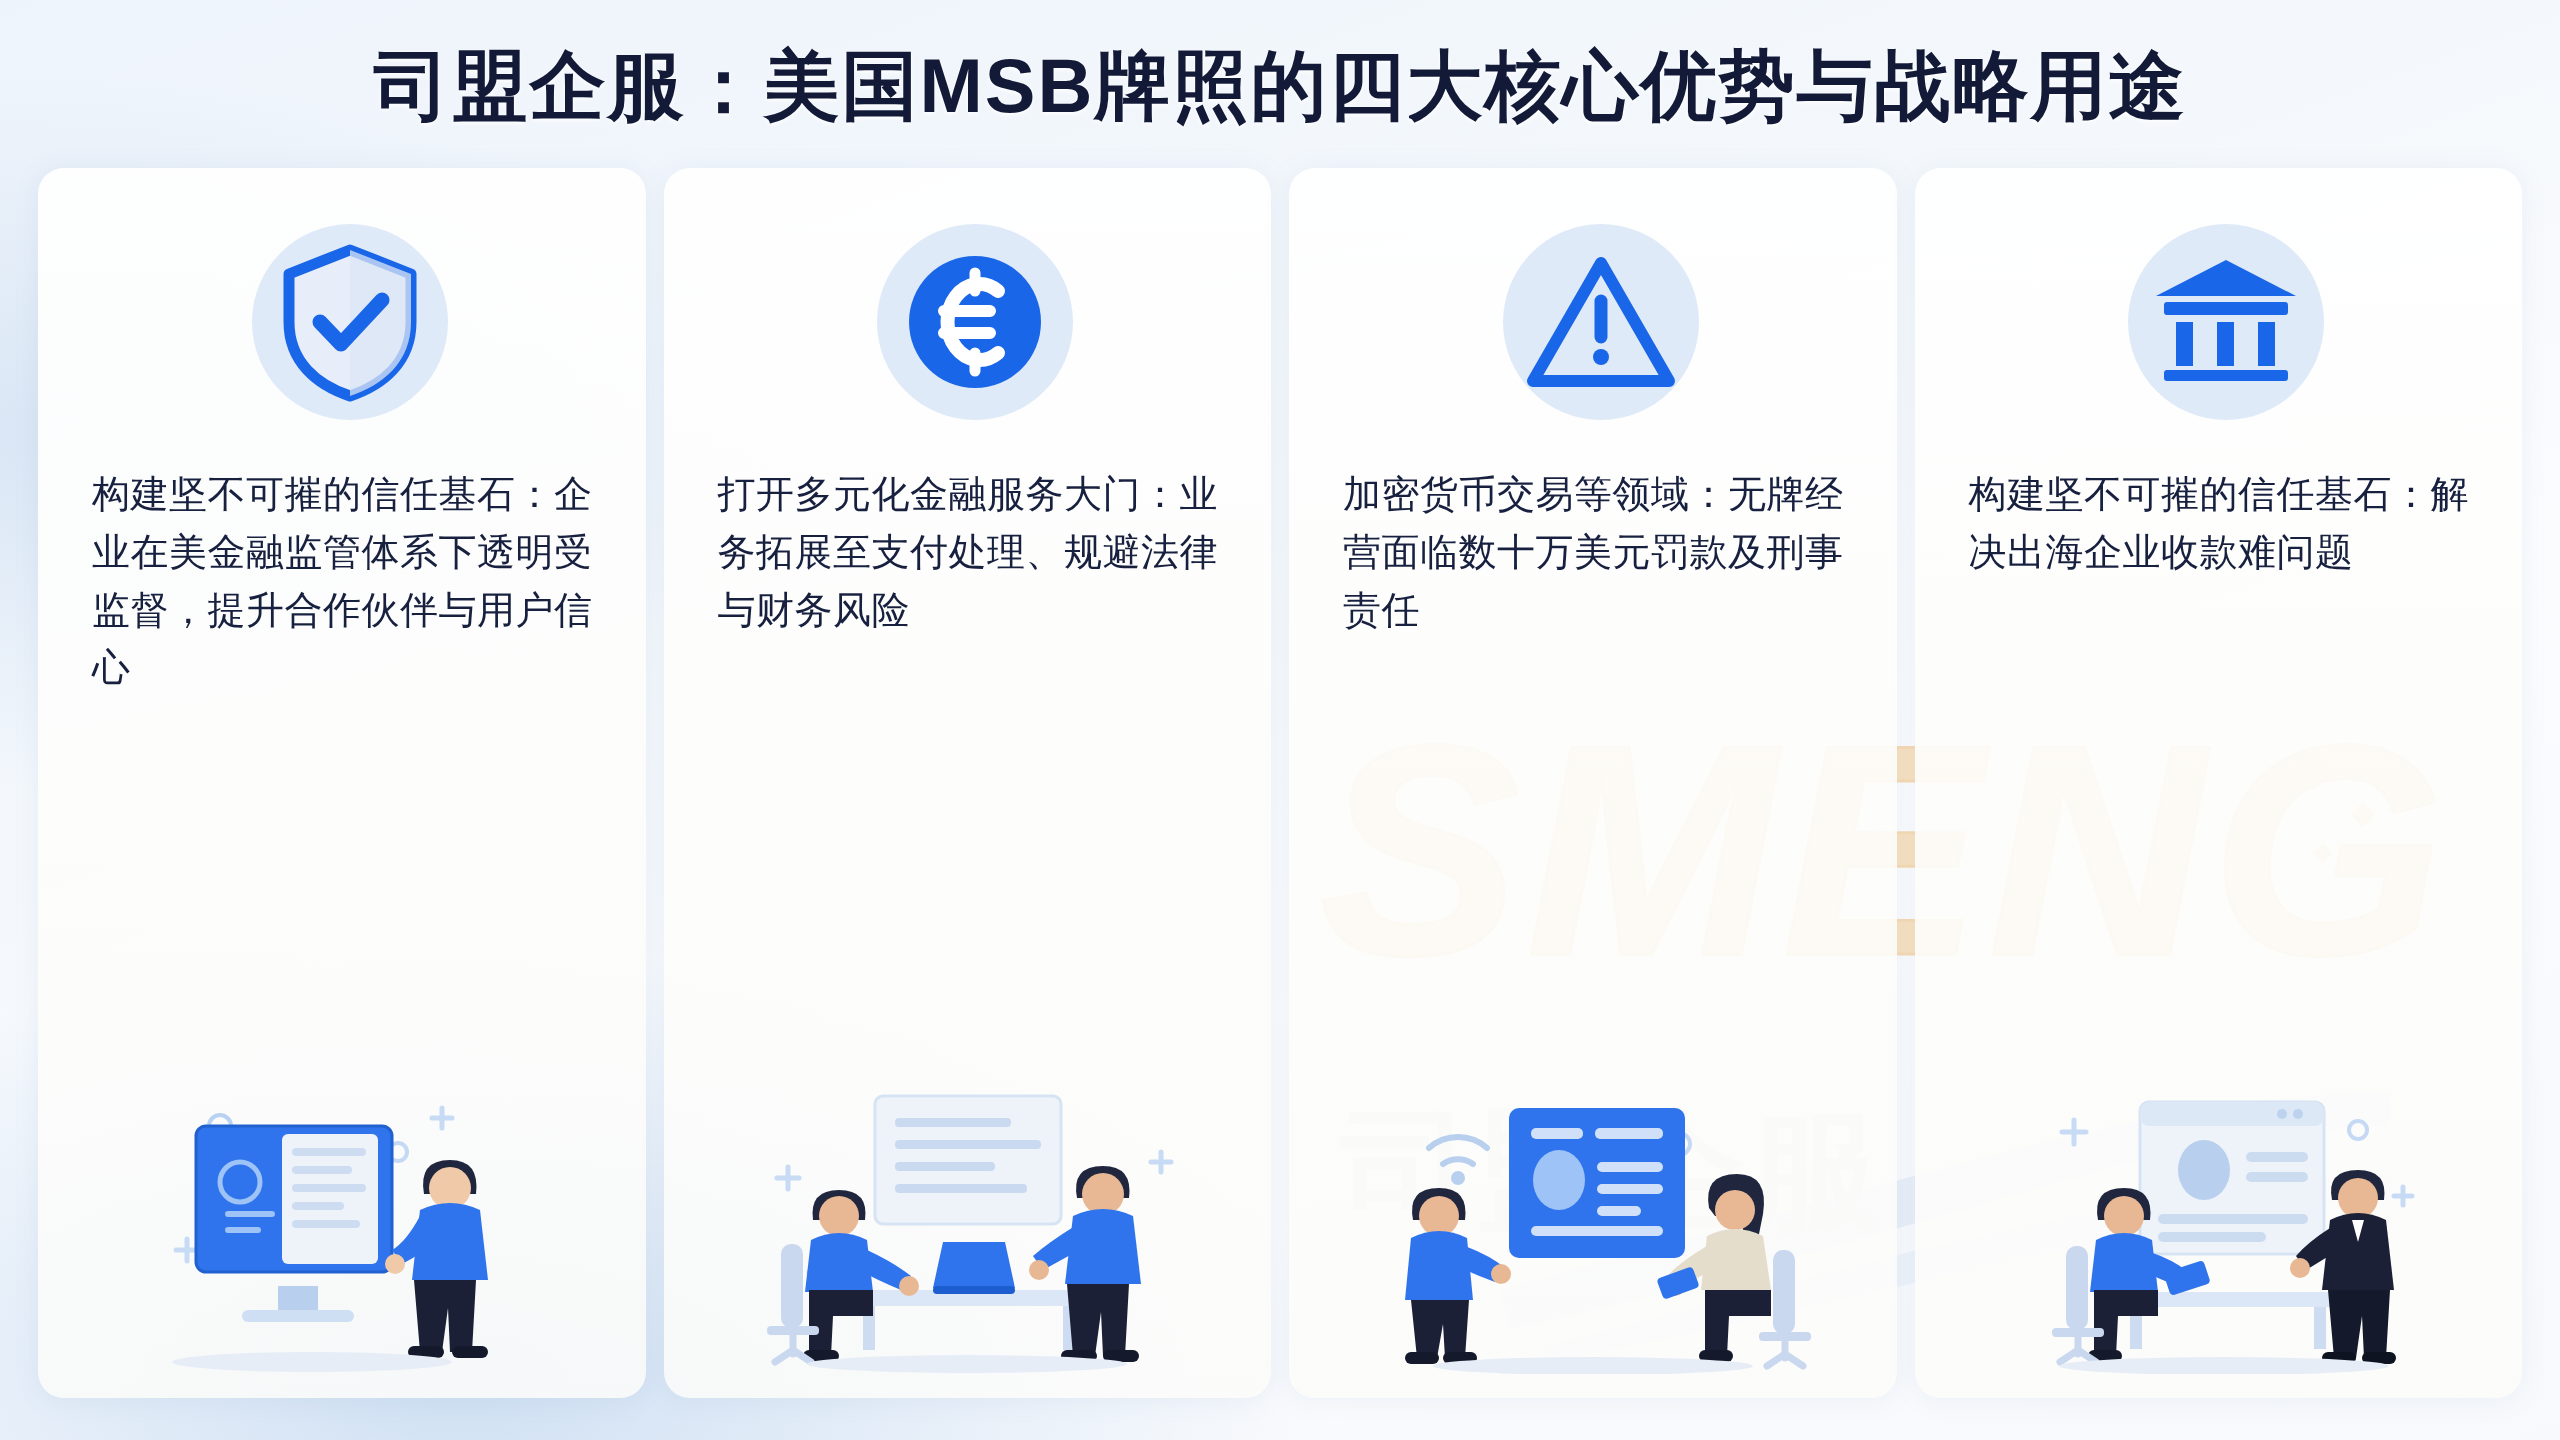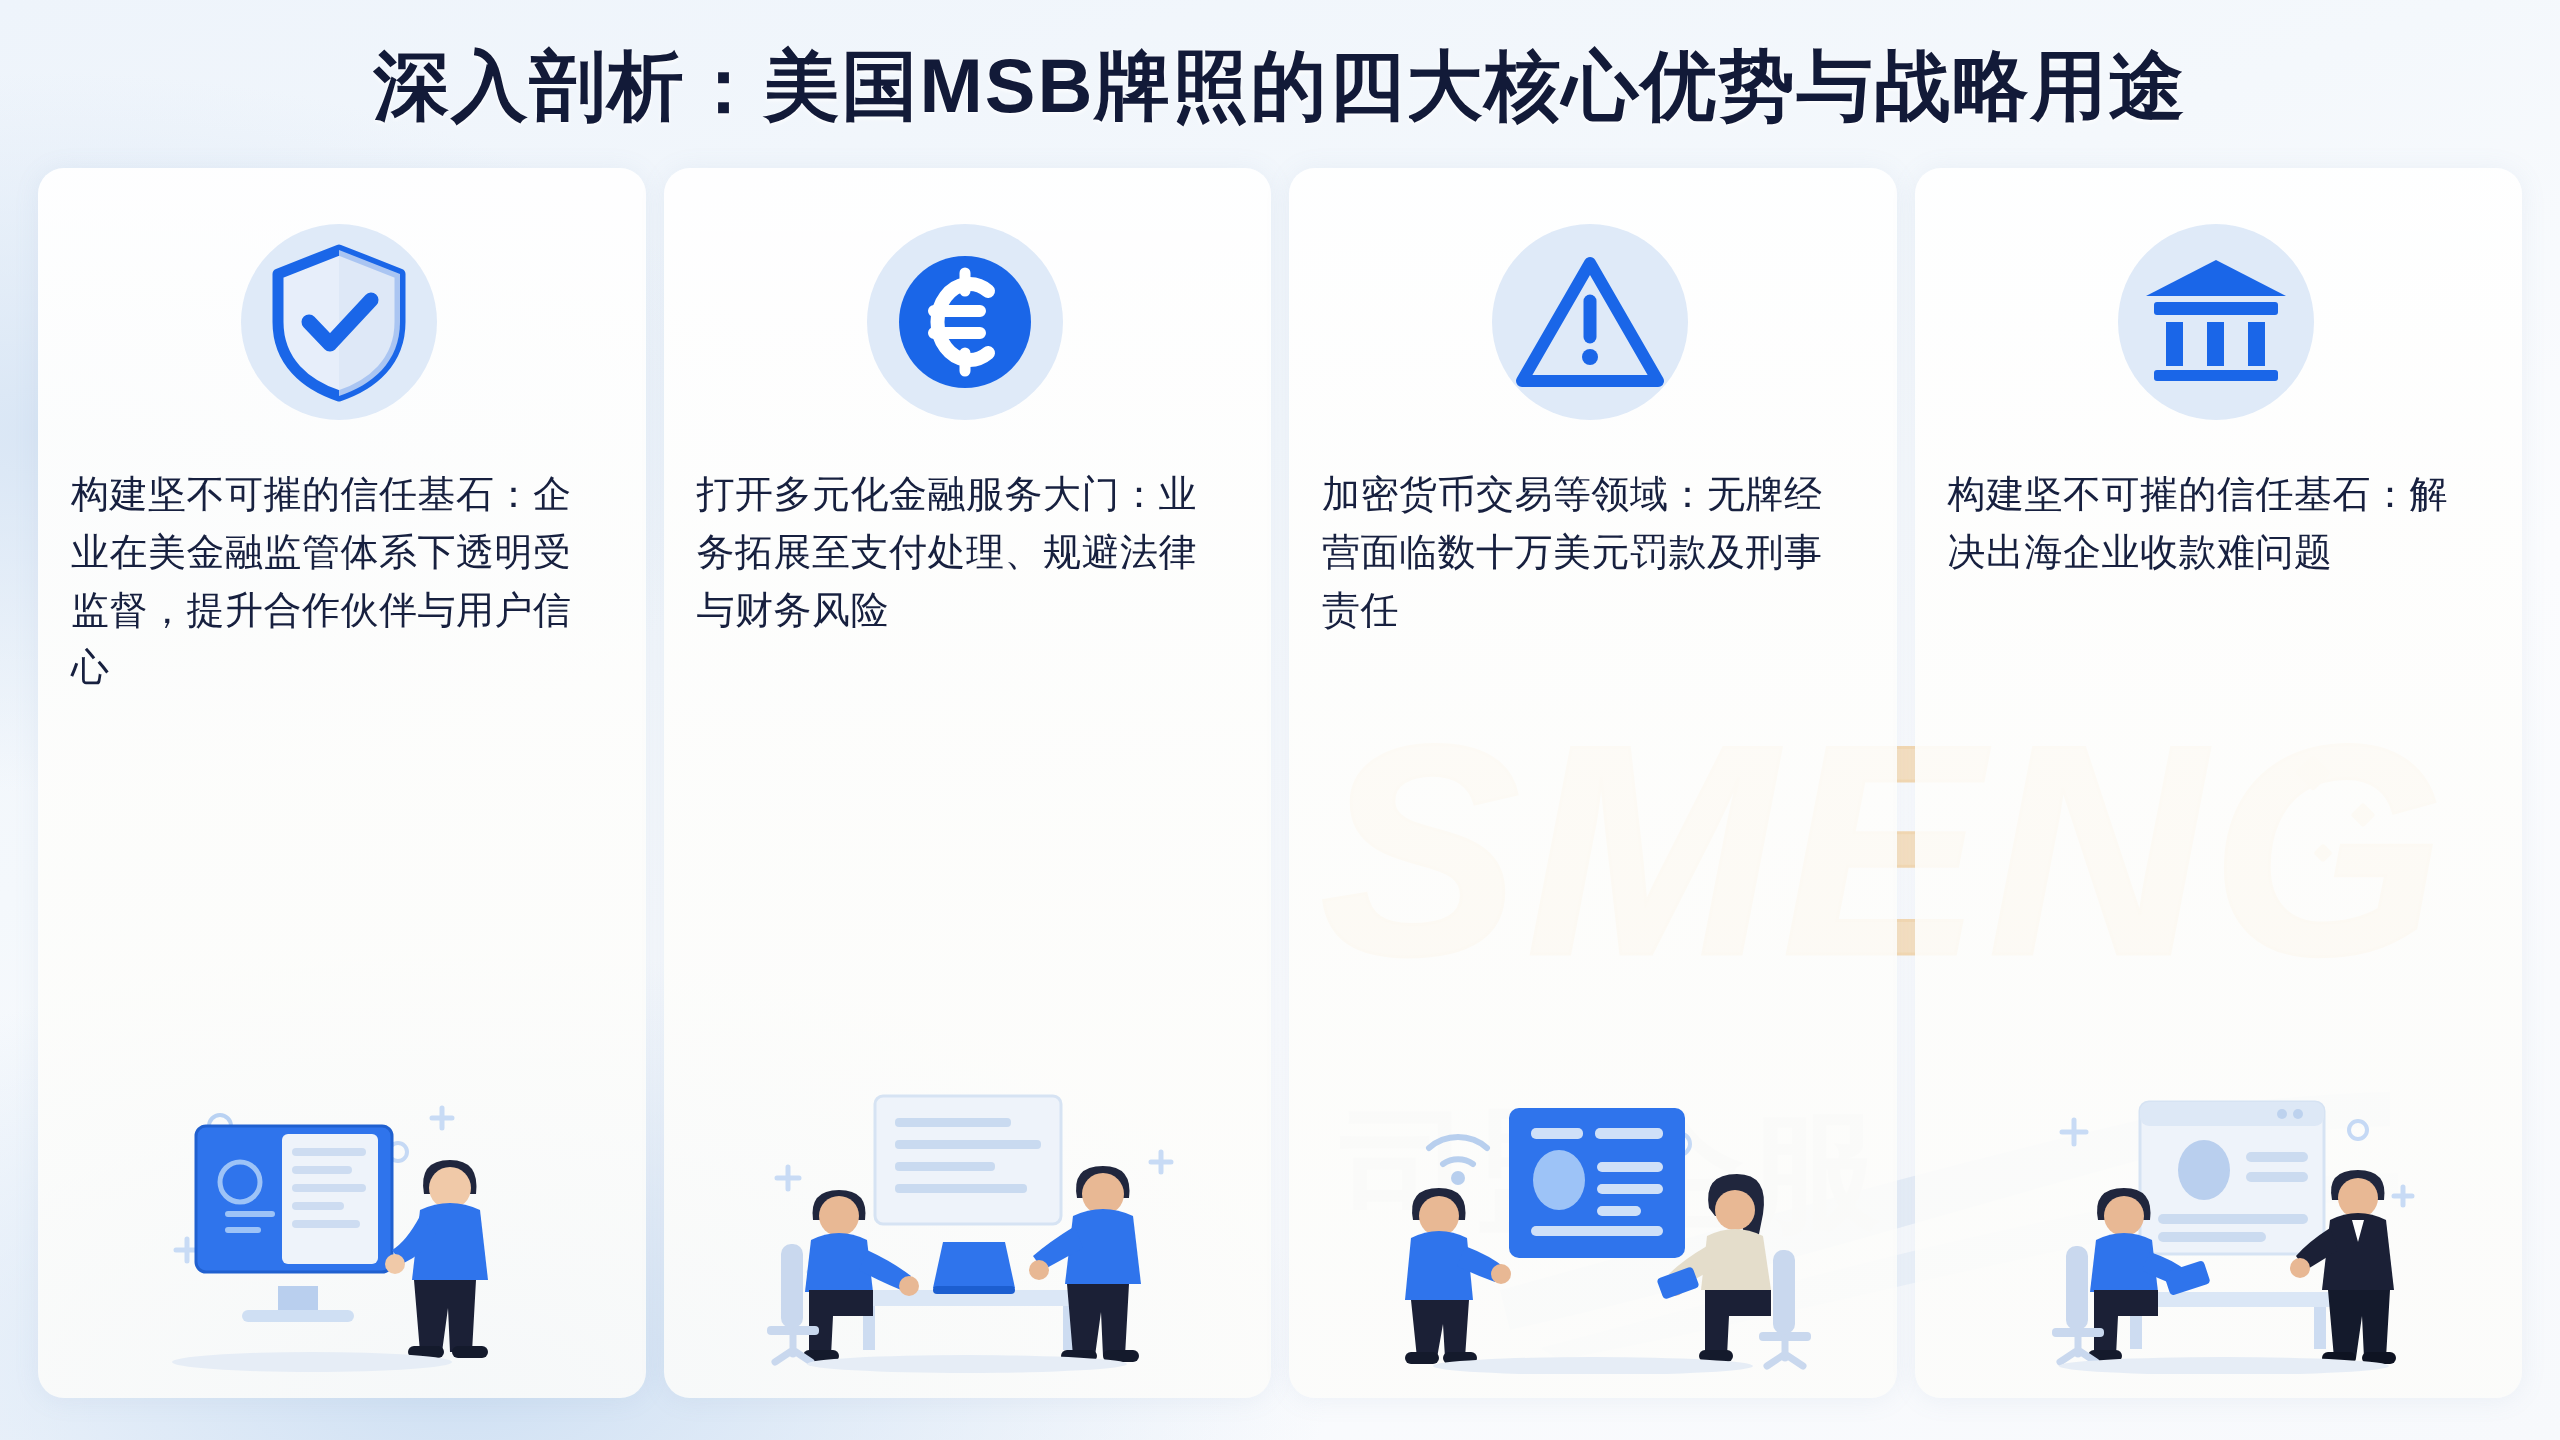--- a/index.html
+++ b/index.html
@@ -55,21 +55,21 @@
     display:flex; gap:18px; z-index:5;
   }
   .card {
     flex:1 1 0;
     border-radius:26px;
     background:linear-gradient(180deg, rgba(255,255,255,.94) 0%, rgba(253,253,251,.90) 55%, rgba(252,252,250,.86) 100%);
     box-shadow:0 2px 26px rgba(120,150,190,.10);
     position:relative;
     display:flex; flex-direction:column;
     align-items:center;
-    padding:44px 30px 0 25px;
+    padding:44px 30px 0 46px;
     overflow:hidden;
   }
 
   
   .icon-wrap {
     width:196px; height:196px; border-radius:50%;
     background:#dfeaf8;
     display:flex; align-items:center; justify-content:center;
     margin-top:12px;
     flex:0 0 auto;
@@ -105,21 +105,21 @@
     <i style="width:18px;height:18px;left:54px;top:46px;"></i>
     <i style="width:14px;height:14px;left:16px;top:86px;"></i>
   </div>
   <svg class="wm-swoosh" width="900" height="280" viewBox="0 0 900 280">
     <path d="M0 210 C 220 150, 420 90, 640 40 C 720 22, 810 14, 890 12 L 890 46 C 800 50, 716 60, 640 80 C 420 140, 230 200, 10 250 Z" fill="#dfe9f6"></path>
     <path d="M40 268 C 260 210, 470 150, 700 112 C 780 98, 840 94, 898 93 L 898 118 C 830 122, 770 128, 700 142 C 470 186, 270 240, 60 280 Z" fill="#e8f0f9"></path>
   </svg>
   <div class="wm-cn">司盟企服</div>
 </div>
 
-<h1 class="title">深入剖析：美国MSB牌照的四大核心优势与战略用途</h1>
+<h1 class="title">司盟企服：美国MSB牌照的四大核心优势与战略用途</h1>
 
 <div class="cards">
 
   <div class="card">
     <div class="icon-wrap">
       <svg width="150" height="160" viewBox="0 0 150 160">
         <path d="M75 8 L136 32 L136 80 C136 120 108 143 75 154 C42 143 14 120 14 80 L14 32 Z" fill="#e7eefa" stroke="#1a66e8" stroke-width="11" stroke-linejoin="round"></path>
         <path d="M75 8 L136 32 L136 80 C136 120 108 143 75 154 Z" fill="#dbe6f6" opacity=".75"></path>
         <path d="M45 80 L66 102 L107 58" fill="none" stroke="#1a66e8" stroke-width="15" stroke-linecap="round" stroke-linejoin="round"></path>
       </svg>

